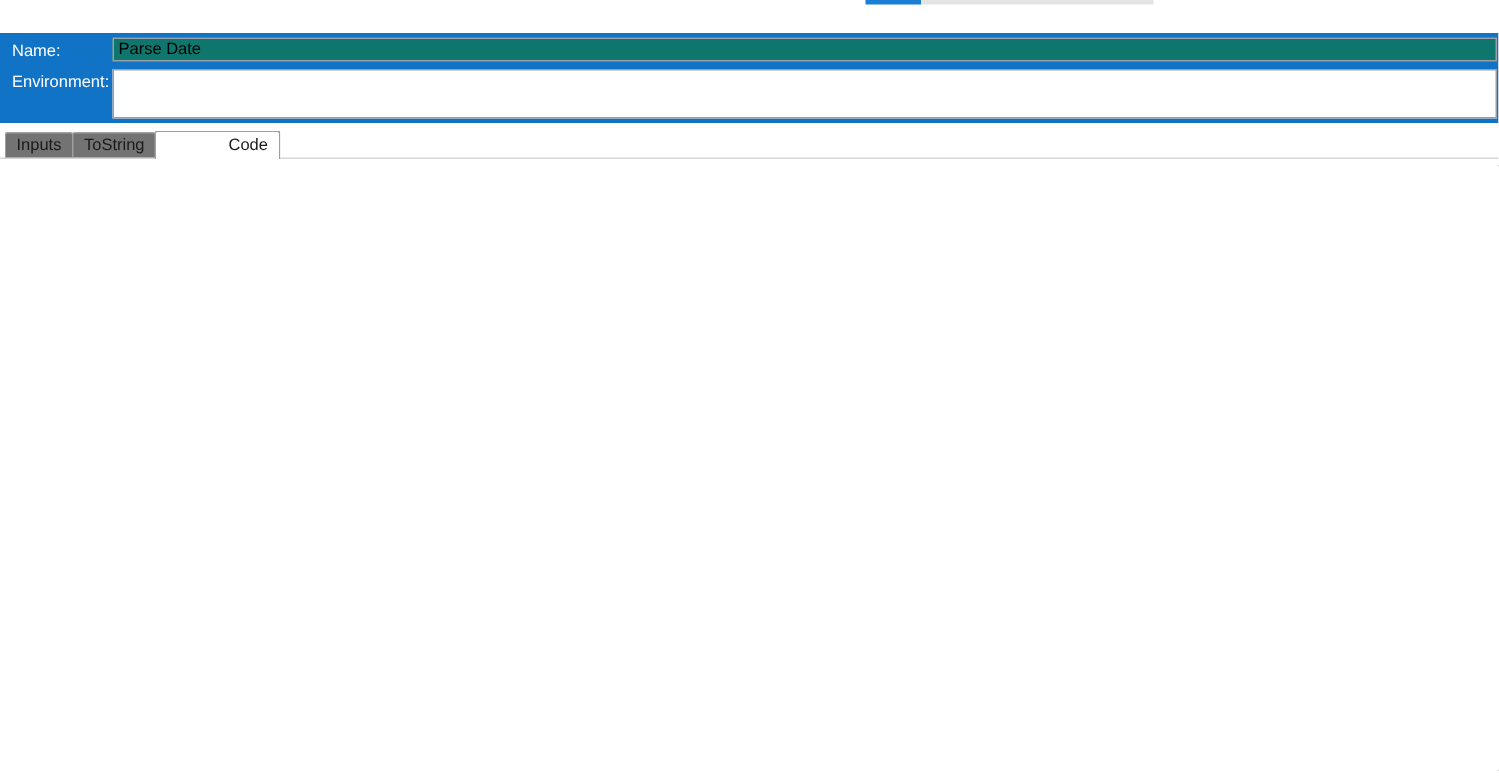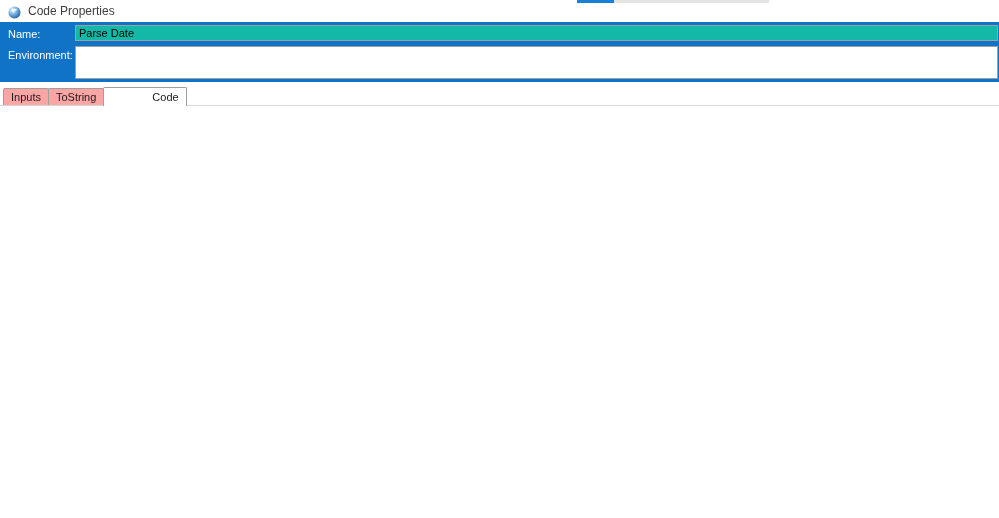--- a/index.html
+++ b/index.html
@@ -16,30 +16,30 @@
   .titlebar { position:absolute; top:0; left:0; right:0; height:22px; display:flex; align-items:center; }
   .app-icon { width:13px; height:13px; margin:0 0 0 8px; display:inline-block; }
   .title { margin-left:7px; font-size:12px; color:#3d3d3d; }
 
   
   .form-panel { position:absolute; top:22px; left:0; right:0; height:60px; background:var(--accent,#1173c6); }
   .form-panel label { position:absolute; left:8px; color:#ffffff; font-size:11px; }
   .name-label { top:6px; }
   .desc-label { top:27px; }
   .name-input { position:absolute; left:75px; top:3px; width:calc(100% - 76px); height:16px;
-                border:1px solid #9aa0a6; background:#14b8a6; font-size:11px; padding:0 3px;
+                border:1px solid #9aa0a6; background:#0f766e; font-size:11px; padding:0 3px;
                 font-family:"Liberation Sans", sans-serif; }
   .desc-input { position:absolute; left:75px; top:24px; width:calc(100% - 76px); height:33px;
                 border:1px solid #9aa0a6; background:#fff; resize:none; font-size:11px; padding:1px 3px;
                 font-family:"Liberation Sans", sans-serif; }
 
   
   .tabstrip { position:absolute; top:86px; left:0; right:0; height:19px; display:flex;
               align-items:flex-end; padding-left:3px; z-index:3; }
-  .tab { font-size:11px; color:#1a1a1a; background:#fca5a5; border:1px solid #9f9f9f; border-bottom:none;
+  .tab { font-size:11px; color:#1a1a1a; background:#737373; border:1px solid #9f9f9f; border-bottom:none;
          height:17px; line-height:16px; padding:0 7px; margin-right:-1px; border-radius:2px 2px 0 0;
          position:relative; z-index:1; cursor:default; }
   .tab.active { background:#ffffff; height:19px; line-height:19px; margin-bottom:-1px; z-index:5;padding-left:48px; }
 
   
   .tabpage { position:absolute; top:105px; left:0; right:0; bottom:0; background:#ffffff;
              border-top:1px solid #d6d6d6; z-index:1; }
   .page-left-border { position:absolute; top:105px; bottom:0; left:2px; width:1px; background:#e3e3e3; }
 
   
@@ -58,36 +58,20 @@
   .tok-p { color:var(--code_text,#000); }
 </style>
 </head>
 <body>
 
 <div class="screen">
 
   <div class="strip strip-thumb"></div>
   <div class="strip strip-track"></div>
 
-  <div class="titlebar">
-    <span class="app-icon">
-      <svg width="13" height="13" viewBox="0 0 13 13">
-        <defs>
-          <radialGradient id="sph" cx="35%" cy="30%" r="80%">
-            <stop offset="0" stop-color="#ffffff"></stop>
-            <stop offset="0.35" stop-color="#8fc3ec"></stop>
-            <stop offset="1" stop-color="#10569c"></stop>
-          </radialGradient>
-        </defs>
-        <circle cx="6.5" cy="6.5" r="6" fill="url(#sph)"></circle>
-        <path d="M3.2 4.2 Q6 2.4 9.6 3.4 Q7 4.4 5.4 6.4 Z" fill="#ffffff" opacity="0.85"></path>
-      </svg>
-    </span>
-    <span class="title">Code Properties</span>
-  </div>
 
   <div class="form-panel">
     <label class="name-label">Name:</label>
     <input class="name-input" value="Parse Date" style="">
     <label class="desc-label">Environment:</label>
     <textarea class="desc-input" value="" style=""></textarea>
   </div>
 
   <div class="tabstrip">
     <div class="tab">Inputs</div>

